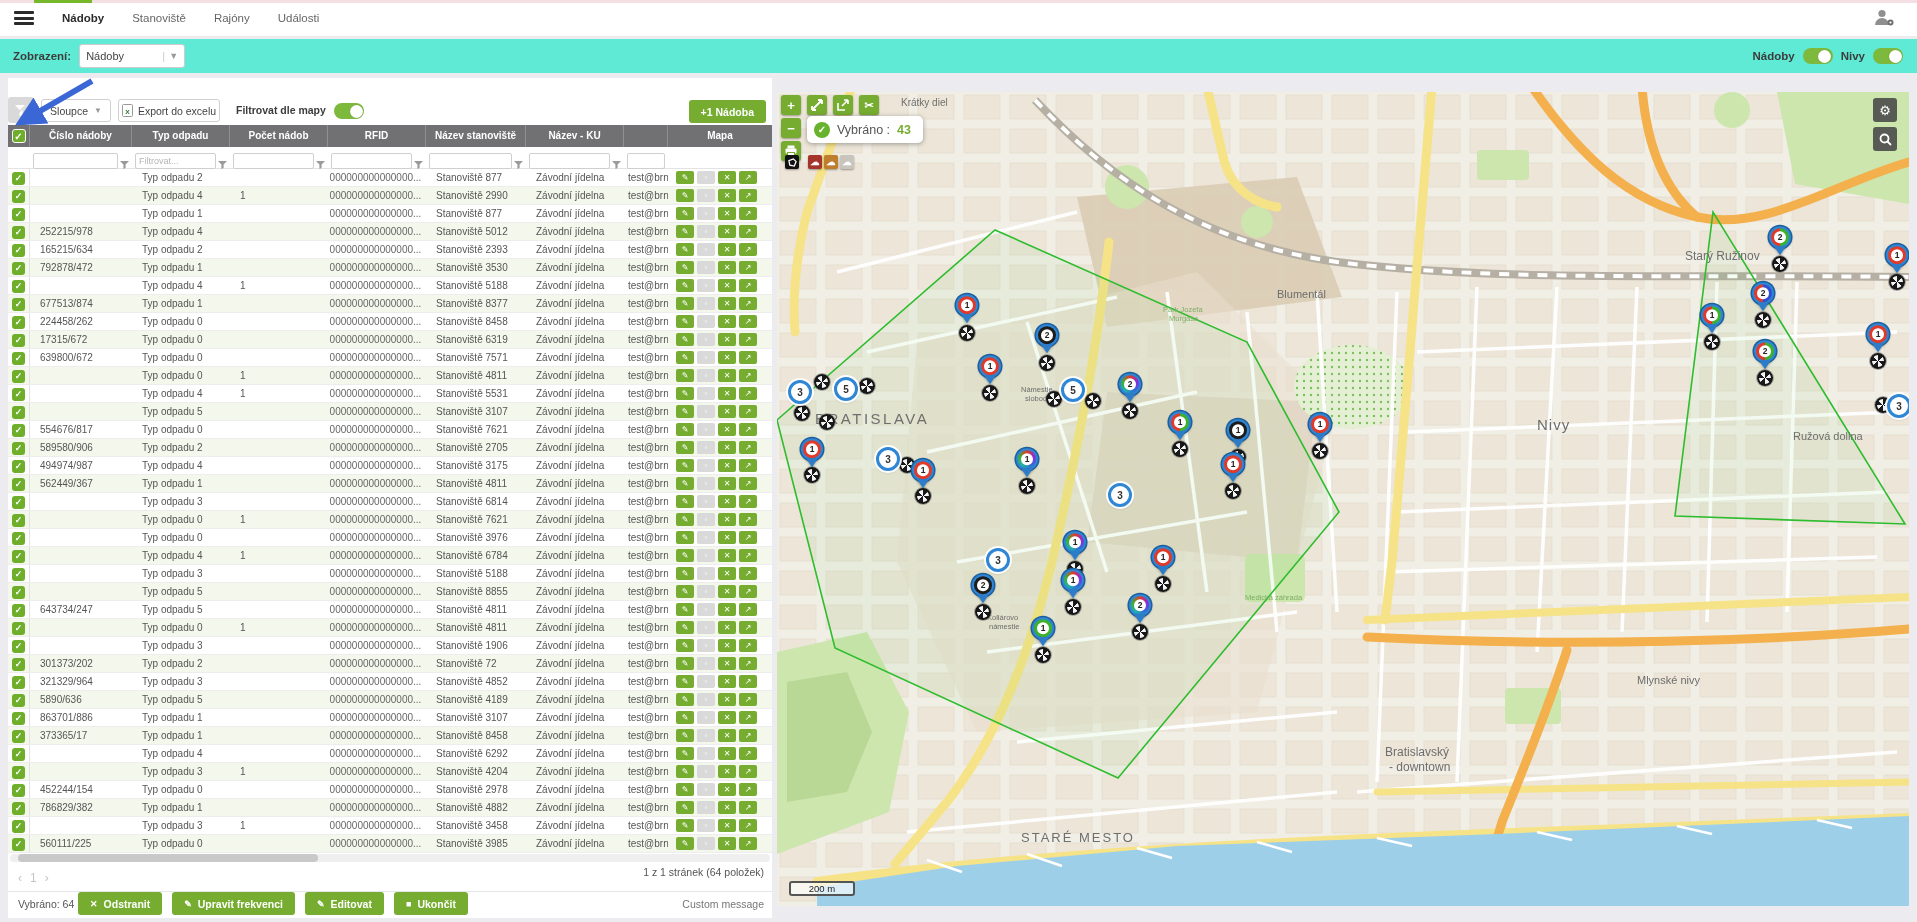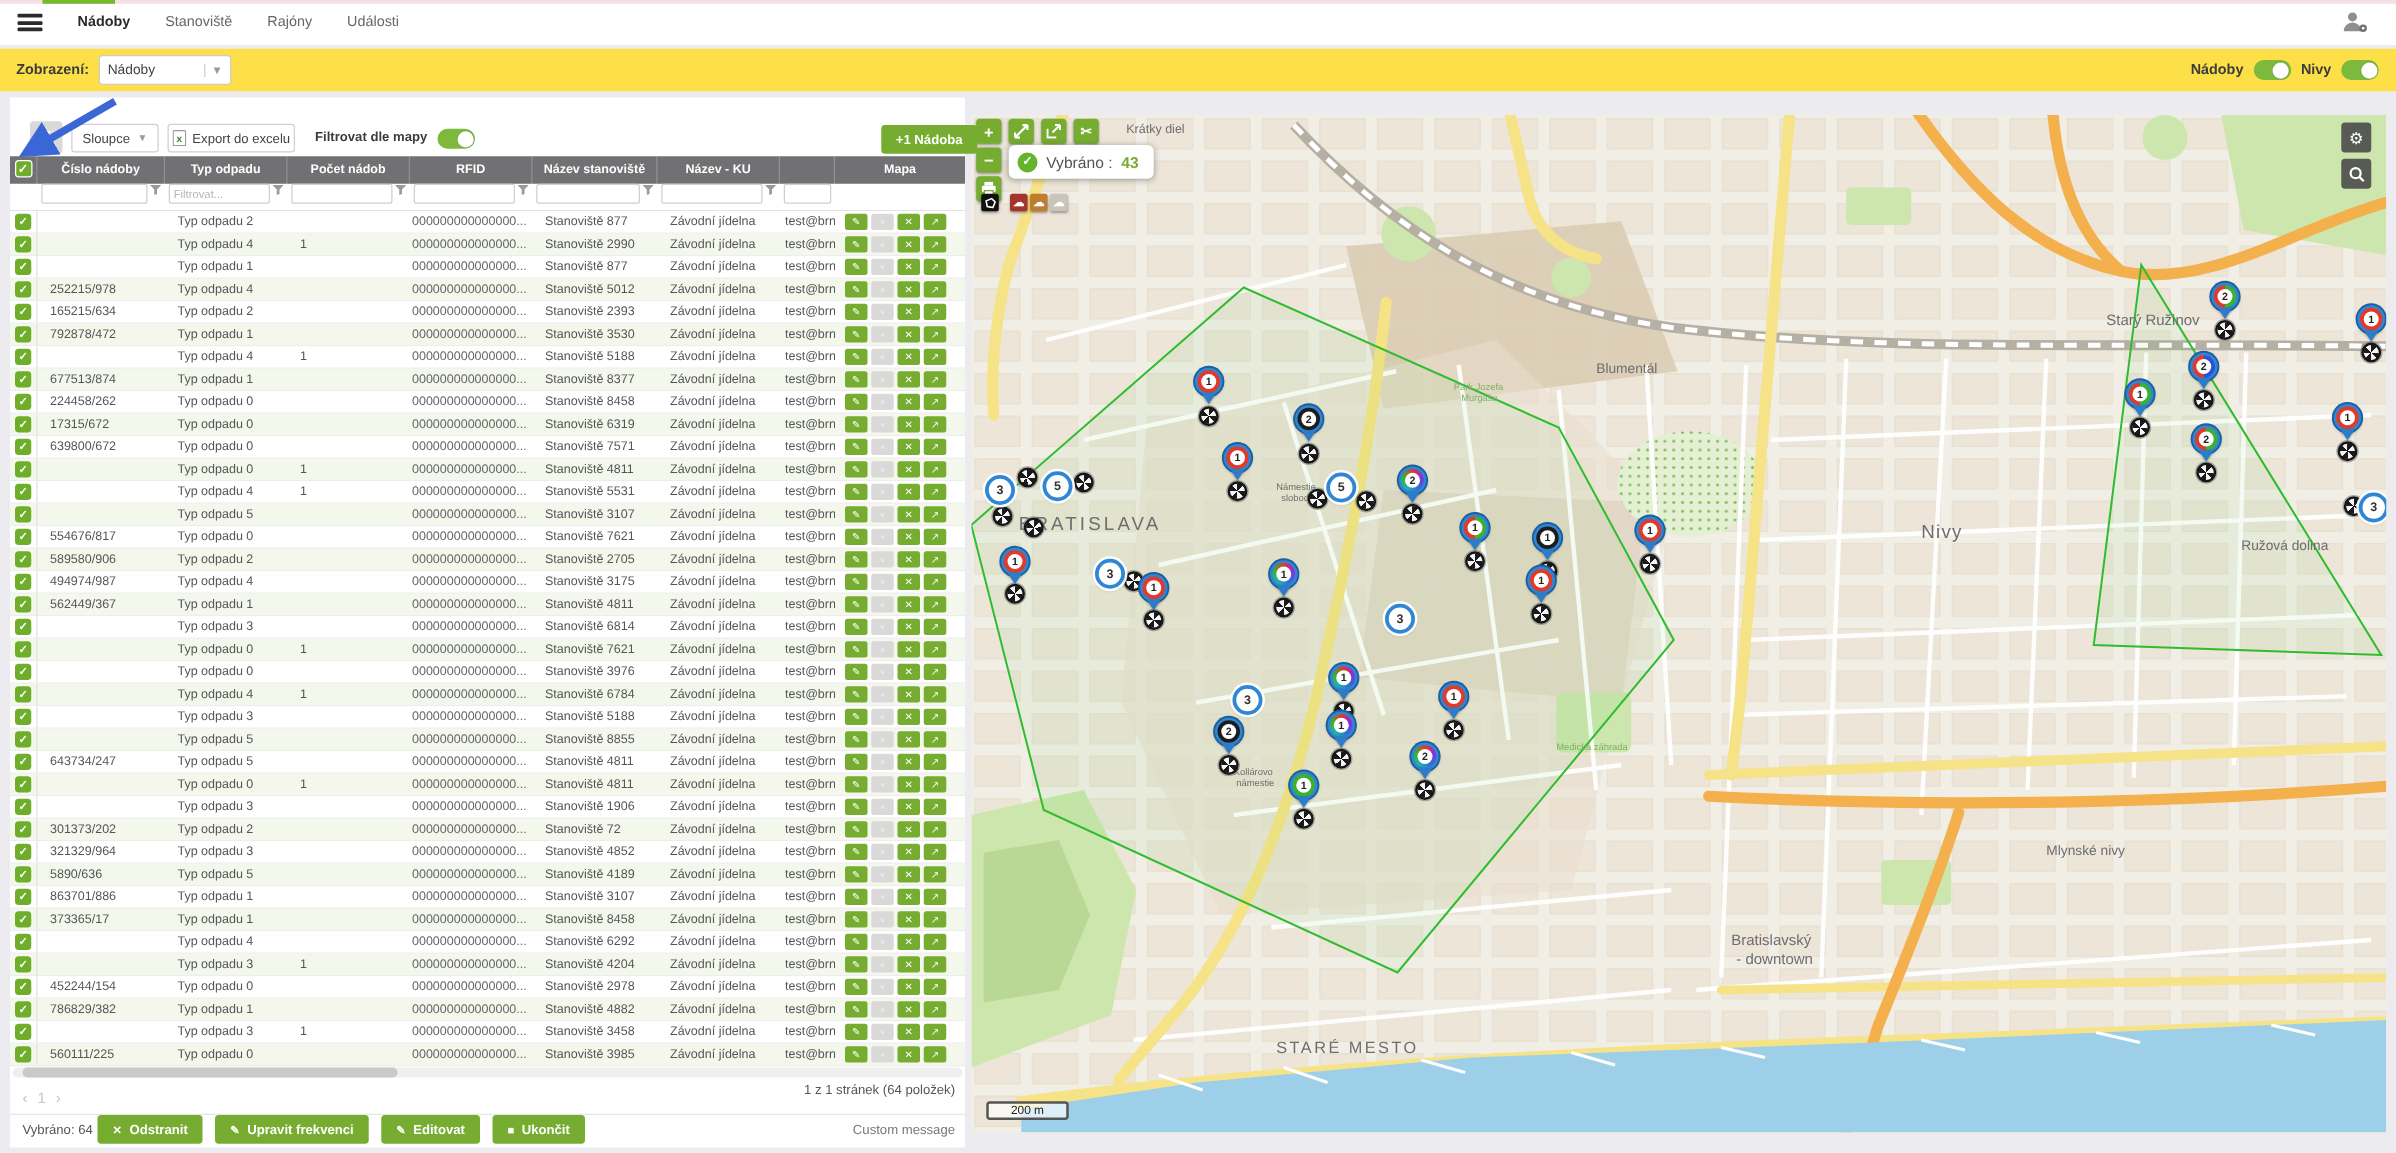--- a/index.html
+++ b/index.html
@@ -11,48 +11,48 @@
   .topline{position:absolute;left:0;top:0;width:1917px;height:3px;background:#f4dfe4;z-index:6}
   .topline-active{position:absolute;left:34px;top:0;width:58px;height:3px;background:#76b82a;z-index:7}
   .burger{width:20px;height:14px;margin:0 14px 0 14px;display:flex;flex-direction:column;justify-content:space-between}
   .burger div{height:3px;background:#2b2b2b;border-radius:1px}
   .tabs{display:flex;align-items:center;gap:0}
   .tab{font-size:11.5px;color:#666;padding:0 14px;cursor:pointer}
   .tab.active{color:#2b2b2b;font-weight:bold}
   .usr{position:absolute;right:22px;top:8px;width:22px;height:20px}
 
   
-  .subbar{position:absolute;left:0;top:39px;width:1917px;height:34px;background:#fde047;display:flex;align-items:center;z-index:5}
+  .subbar{position:absolute;left:0;top:39px;width:1917px;height:34px;background:#5eead4;display:flex;align-items:center;z-index:5}
   .zlabel{font-size:11.5px;color:#3c3c3c;font-weight:bold;margin-left:13px}
   .sel{width:106px;height:24px;border:1px solid #ccc;border-radius:3px;display:flex;align-items:center;margin-left:8px;padding:0 6px;font-size:11px;color:#444;background:#fff}
   .sel .sp{flex:1}
   .sel .dv{color:#ccc;margin-right:4px}
   .sel .ch{color:#9a9a9a;font-size:9px}
   .rtoggles{position:absolute;right:14px;top:0;height:34px;display:flex;align-items:center;gap:8px}
   .tglbl{font-size:11.5px;font-weight:bold;color:#3c3c3c}
   .toggle{width:30px;height:16px;border-radius:9px;background:#7db93c;position:relative;display:inline-block;cursor:pointer}
   .toggle::after{content:'';position:absolute;right:1.5px;top:1.5px;width:13px;height:13px;border-radius:50%;background:#fff;box-shadow:0 0 1px rgba(0,0,0,.3)}
 
   
   .panel{position:absolute;left:8px;top:78px;width:764px;height:840px;background:#fff;z-index:3}
-  .tbrow{position:absolute;left:16px;top:0;width:764px;height:46px}
+  .tbrow{position:absolute;left:0;top:0;width:764px;height:46px}
   .fbtn-off{position:absolute;left:0;top:19px;width:26px;height:26px;background:#d9d9d9;border-radius:3px;display:flex;align-items:center;justify-content:center}
   .btn-sloupce{position:absolute;left:33px;top:21px;width:70px;height:23px;border:1px solid #d0d0d0;border-radius:3px;background:#fff;font-size:10.5px;color:#444;display:flex;align-items:center;justify-content:center;gap:6px}
   .btn-export{position:absolute;left:110px;top:21px;width:102px;height:23px;border:1px solid #d0d0d0;border-radius:3px;background:#fff;font-size:10.5px;color:#444;display:flex;align-items:center;justify-content:center;gap:5px}
   .fmap-lbl{position:absolute;left:228px;top:26px;font-size:10.5px;font-weight:bold;color:#3c3c3c}
   .fmap-tgl{position:absolute;left:326px;top:25px}
   .btn-add{position:absolute;right:6px;top:22px;height:23px;padding:0 12px;background:#76ad31;border-radius:3px;color:#fff;font-size:10.5px;font-weight:bold;display:flex;align-items:center;border:none}
 
   .th-row{position:absolute;left:0;top:47px;width:764px;height:22px;display:flex;background:#717174;color:#fff;font-size:10px;font-weight:bold;align-items:center}
   .th{height:22px;line-height:22px;text-align:center;border-right:1px solid rgba(255,255,255,.22);overflow:hidden;white-space:nowrap}
   .c0{width:22px}.c1{width:102px}.c2{width:98px}.c3{width:98px}.c4{width:98px}.c5{width:100px}.c6{width:98px}.c7{width:44px}.c8{width:104px}
   .hcb{display:inline-block;width:14px;height:14px;background:#6fae2b;border:1px solid #fff;border-radius:3px;color:#fff;font-size:10px;line-height:13px;text-align:center;font-weight:bold;vertical-align:middle}
 
   .f-row{position:absolute;left:0;top:69px;width:764px;height:22px;display:flex;border-bottom:1px solid #e3e3e3;align-items:center}
-  .f-cell{height:22px;display:flex;align-items:flex-start;gap:2px;padding:0 3px}
+  .f-cell{height:22px;display:flex;align-items:flex-end;gap:2px;padding:0 3px}
   .fi{flex:1;min-width:0;height:16px;border:1px solid #cfcfcf;border-radius:2px;font-size:9px;padding:0 3px;color:#777;font-family:"Liberation Sans",sans-serif}
   .fi::placeholder{color:#b5b5b5}
   .funnel{flex:0 0 auto}
 
   .tbody{position:absolute;left:0;top:91px;width:764px;height:684px}
   .tr{display:flex;height:18px;line-height:17px;border-bottom:1px solid #ededed;font-size:10px;color:#555;background:#fff}
   .tr.alt{background:#f3f7ec}
   .td{overflow:hidden;white-space:nowrap;padding-left:10px}
   .td.c0{padding-left:0;text-align:center;border-right:1px solid #e2e2e2}
   .td.c4{text-align:center;padding-right:3px;padding-left:0;color:#666}

